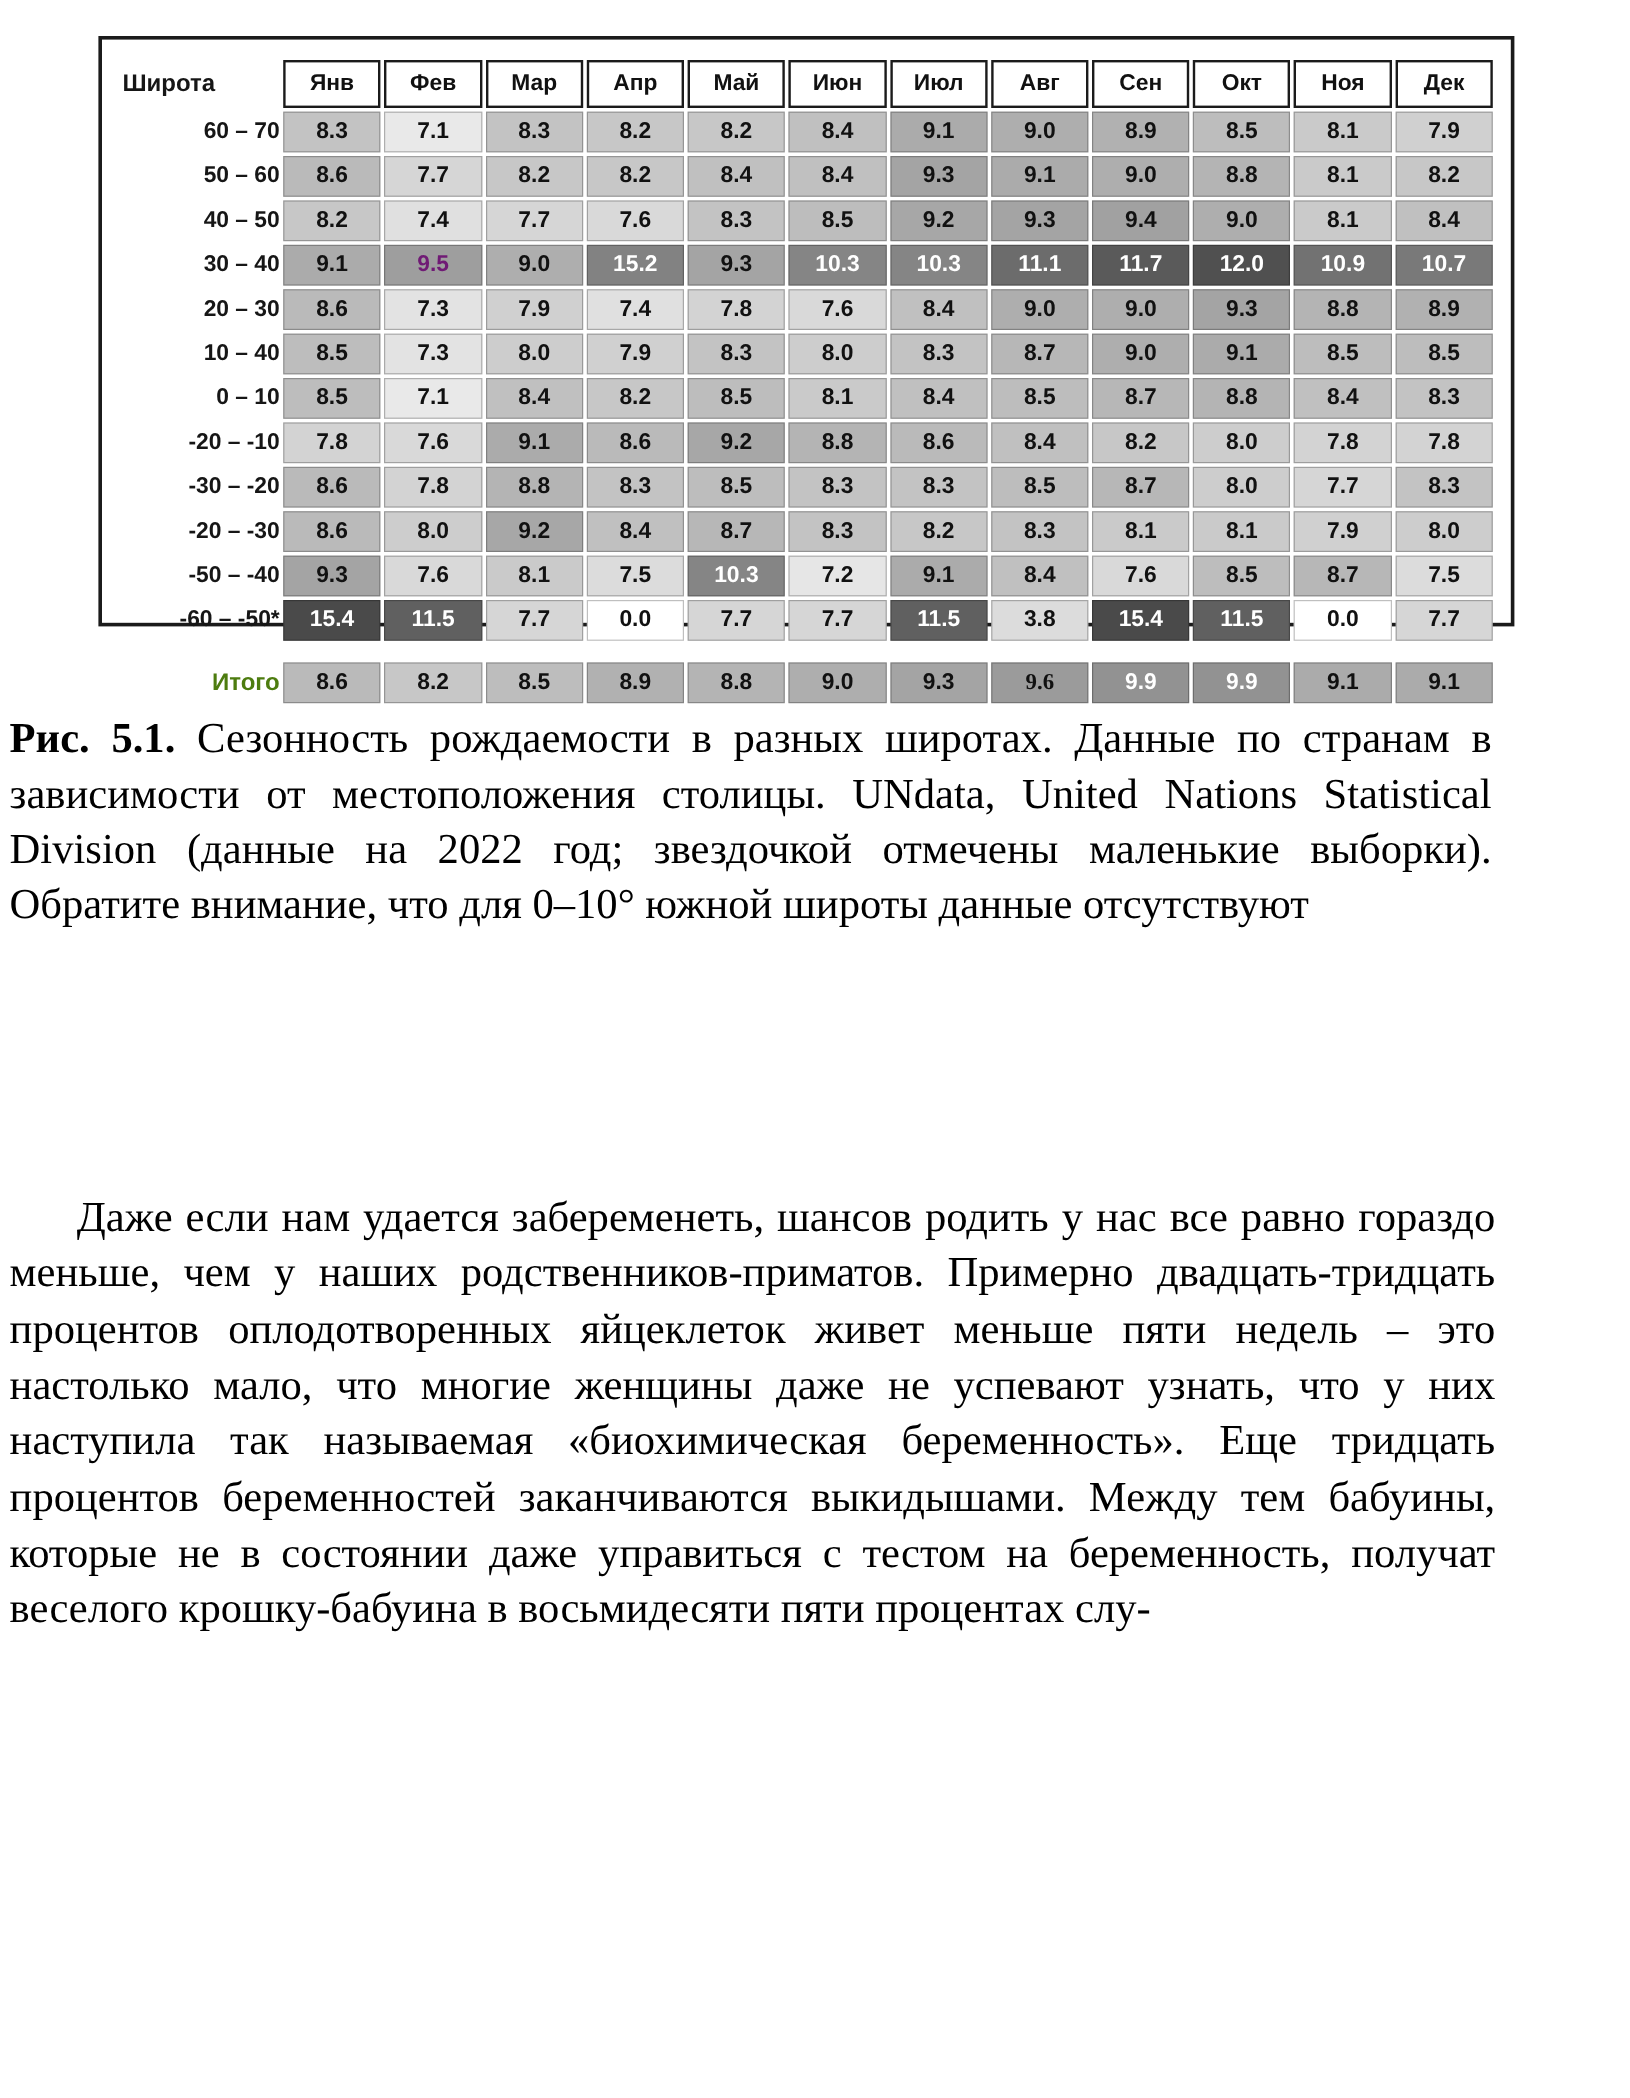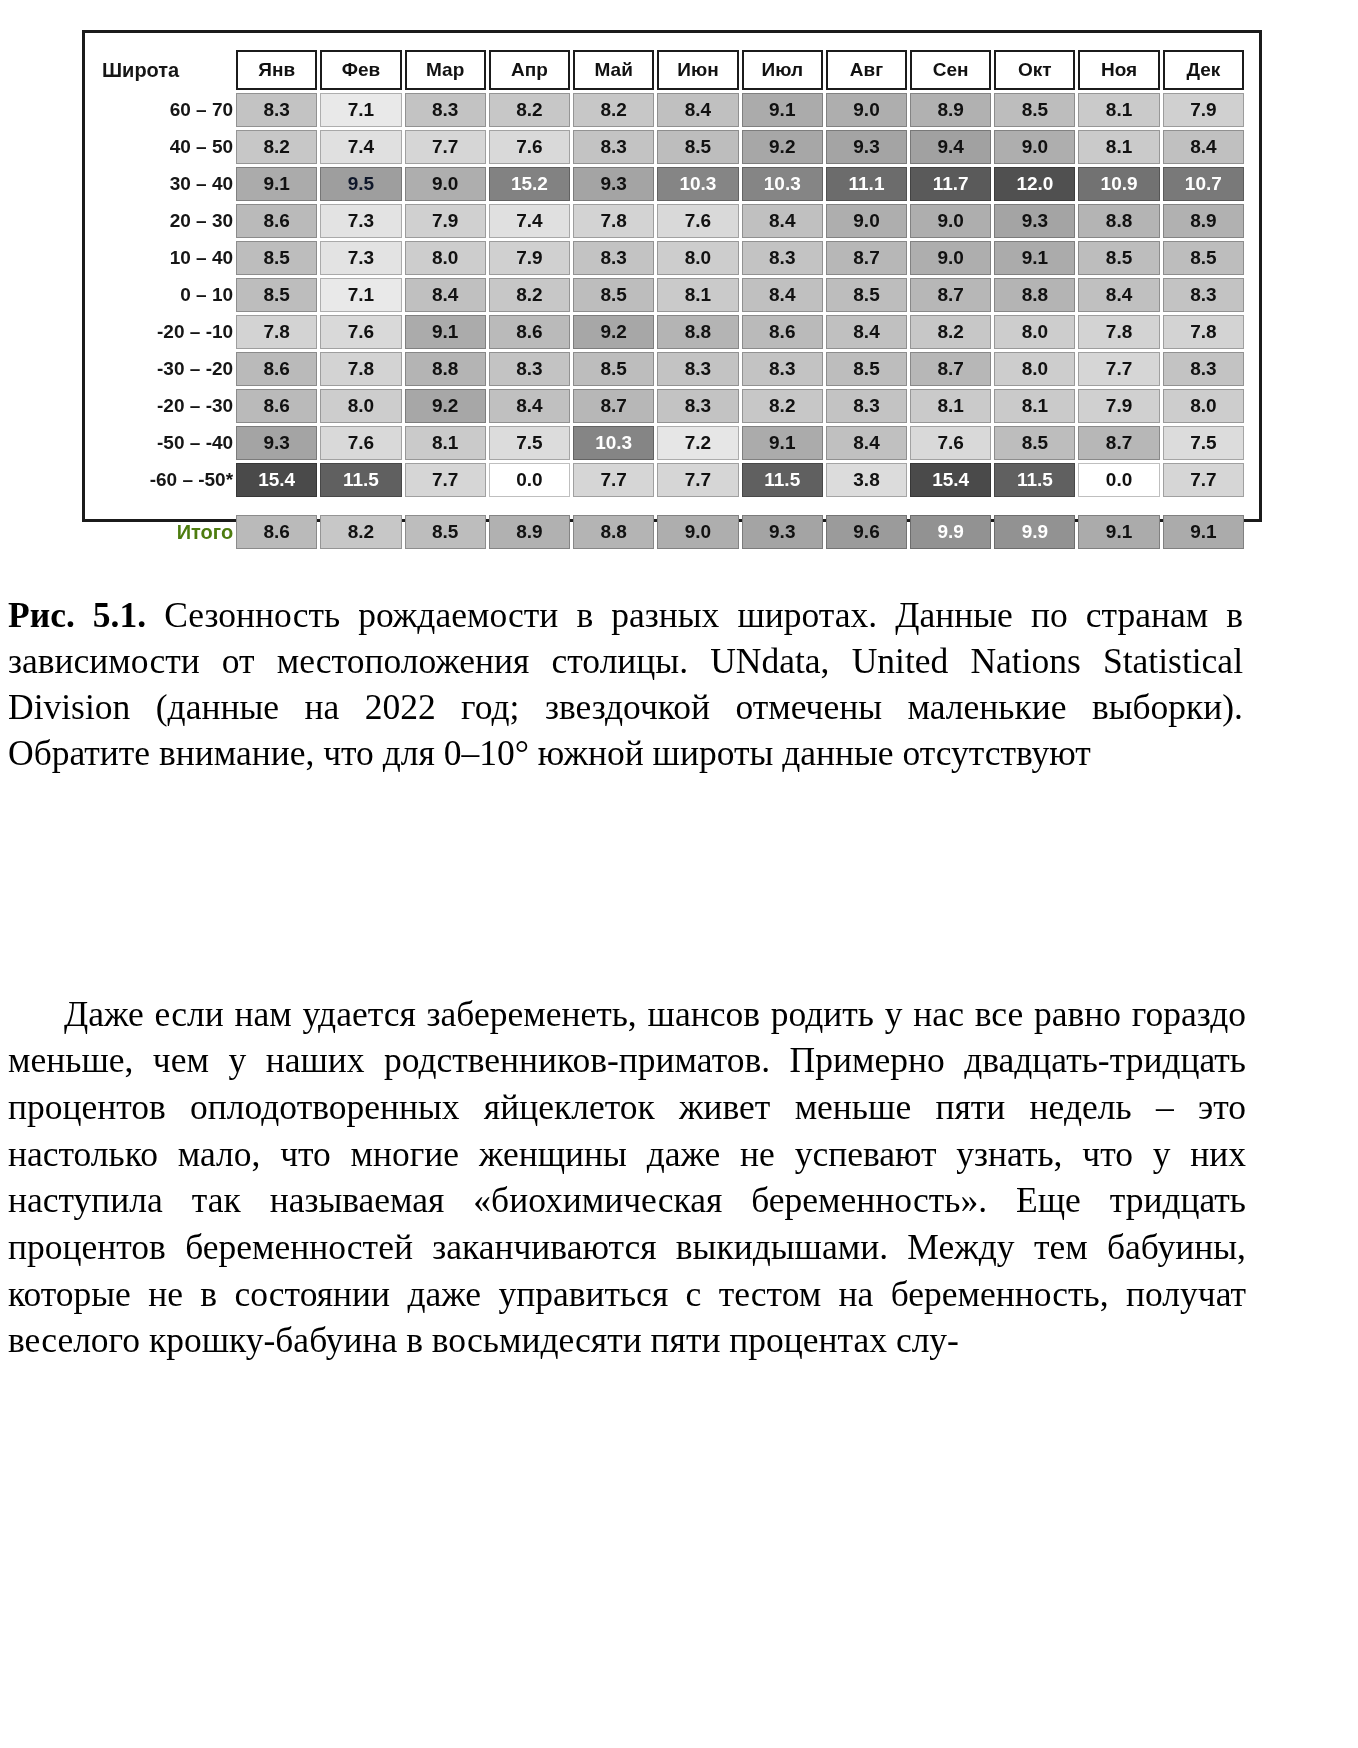--- a/index.html
+++ b/index.html
@@ -163,38 +163,53 @@
             <td class="cell" style="background: rgb(199, 199, 199); color: rgb(17, 17, 17);">8.2</td>
             <td class="cell" style="background: rgb(192, 192, 192); color: rgb(17, 17, 17);">8.4</td>
             <td class="cell" style="background: rgb(171, 171, 171); color: rgb(17, 17, 17);">9.1</td>
             <td class="cell" style="background: rgb(174, 174, 174); color: rgb(17, 17, 17);">9.0</td>
             <td class="cell" style="background: rgb(177, 177, 177); color: rgb(17, 17, 17);">8.9</td>
             <td class="cell" style="background: rgb(189, 189, 189); color: rgb(17, 17, 17);">8.5</td>
             <td class="cell" style="background: rgb(202, 202, 202); color: rgb(17, 17, 17);">8.1</td>
             <td class="cell" style="background: rgb(208, 208, 208); color: rgb(17, 17, 17);">7.9</td>
           </tr>
           <tr>
+            <th class="row-label">50 – 60</th>
+            <td class="cell" style="background: rgb(186, 186, 186); color: rgb(17, 17, 17);">8.6</td>
+            <td class="cell" style="background: rgb(214, 214, 214); color: rgb(17, 17, 17);">7.7</td>
+            <td class="cell" style="background: rgb(199, 199, 199); color: rgb(17, 17, 17);">8.2</td>
+            <td class="cell" style="background: rgb(199, 199, 199); color: rgb(17, 17, 17);">8.2</td>
+            <td class="cell" style="background: rgb(192, 192, 192); color: rgb(17, 17, 17);">8.4</td>
+            <td class="cell" style="background: rgb(192, 192, 192); color: rgb(17, 17, 17);">8.4</td>
+            <td class="cell" style="background: rgb(164, 164, 164); color: rgb(17, 17, 17);">9.3</td>
+            <td class="cell" style="background: rgb(171, 171, 171); color: rgb(17, 17, 17);">9.1</td>
+            <td class="cell" style="background: rgb(174, 174, 174); color: rgb(17, 17, 17);">9.0</td>
+            <td class="cell" style="background: rgb(180, 180, 180); color: rgb(17, 17, 17);">8.8</td>
+            <td class="cell" style="background: rgb(202, 202, 202); color: rgb(17, 17, 17);">8.1</td>
+            <td class="cell" style="background: rgb(199, 199, 199); color: rgb(17, 17, 17);">8.2</td>
+          </tr>
+          <tr>
             <th class="row-label">40 – 50</th>
             <td class="cell" style="background: rgb(199, 199, 199); color: rgb(17, 17, 17);">8.2</td>
             <td class="cell" style="background: rgb(224, 224, 224); color: rgb(17, 17, 17);">7.4</td>
             <td class="cell" style="background: rgb(214, 214, 214); color: rgb(17, 17, 17);">7.7</td>
             <td class="cell" style="background: rgb(217, 217, 217); color: rgb(17, 17, 17);">7.6</td>
             <td class="cell" style="background: rgb(195, 195, 195); color: rgb(17, 17, 17);">8.3</td>
             <td class="cell" style="background: rgb(189, 189, 189); color: rgb(17, 17, 17);">8.5</td>
             <td class="cell" style="background: rgb(167, 167, 167); color: rgb(17, 17, 17);">9.2</td>
             <td class="cell" style="background: rgb(164, 164, 164); color: rgb(17, 17, 17);">9.3</td>
             <td class="cell" style="background: rgb(161, 161, 161); color: rgb(17, 17, 17);">9.4</td>
             <td class="cell" style="background: rgb(174, 174, 174); color: rgb(17, 17, 17);">9.0</td>
             <td class="cell" style="background: rgb(202, 202, 202); color: rgb(17, 17, 17);">8.1</td>
             <td class="cell" style="background: rgb(192, 192, 192); color: rgb(17, 17, 17);">8.4</td>
           </tr>
           <tr>
             <th class="row-label">30 – 40</th>
             <td class="cell" style="background: rgb(171, 171, 171); color: rgb(17, 17, 17);">9.1</td>
-            <td class="cell" style="background: rgb(158, 158, 158); color: #0f172a;">9.5</td>
+            <td class="cell" style="background: rgb(158, 158, 158); color: #701a75;">9.5</td>
             <td class="cell" style="background: rgb(174, 174, 174); color: rgb(17, 17, 17);">9.0</td>
             <td class="cell" style="background: rgb(130, 130, 130); color: rgb(255, 255, 255);">15.2</td>
             <td class="cell" style="background: rgb(164, 164, 164); color: rgb(17, 17, 17);">9.3</td>
             <td class="cell" style="background: rgb(133, 133, 133); color: rgb(255, 255, 255);">10.3</td>
             <td class="cell" style="background: rgb(133, 133, 133); color: rgb(255, 255, 255);">10.3</td>
             <td class="cell" style="background: rgb(108, 108, 108); color: rgb(255, 255, 255);">11.1</td>
             <td class="cell" style="background: rgb(90, 90, 90); color: rgb(255, 255, 255); text-align: center;">11.7</td>
             <td class="cell" style="background: rgb(80, 80, 80); color: rgb(255, 255, 255);">12.0</td>
             <td class="cell" style="background: rgb(114, 114, 114); color: rgb(255, 255, 255);">10.9</td>
             <td class="cell" style="background: rgb(121, 121, 121); color: rgb(255, 255, 255);">10.7</td>
@@ -324,21 +339,21 @@
           </tr>
           <tr>
             <th class="total-label">Итого</th>
             <td class="cell" style="background: rgb(186, 186, 186); color: rgb(17, 17, 17);">8.6</td>
             <td class="cell" style="background: rgb(199, 199, 199); color: rgb(17, 17, 17);">8.2</td>
             <td class="cell" style="background: rgb(189, 189, 189); color: rgb(17, 17, 17);">8.5</td>
             <td class="cell" style="background: rgb(177, 177, 177); color: rgb(17, 17, 17);">8.9</td>
             <td class="cell" style="background: rgb(180, 180, 180); color: rgb(17, 17, 17);">8.8</td>
             <td class="cell" style="background: rgb(174, 174, 174); color: rgb(17, 17, 17);">9.0</td>
             <td class="cell" style="background: rgb(164, 164, 164); color: rgb(17, 17, 17);">9.3</td>
-            <td class="cell" style="background: rgb(155, 155, 155); color: rgb(17, 17, 17);">9.6</td>
+            <td class="cell" style="background: rgb(155, 155, 155); color: rgb(17, 17, 17); font-family: Liberation Serif, serif;">9.6</td>
             <td class="cell" style="background: rgb(146, 146, 146); color: rgb(255, 255, 255);">9.9</td>
             <td class="cell" style="background: rgb(146, 146, 146); color: rgb(255, 255, 255);">9.9</td>
             <td class="cell" style="background: rgb(171, 171, 171); color: rgb(17, 17, 17);">9.1</td>
             <td class="cell" style="background: rgb(171, 171, 171); color: rgb(17, 17, 17);">9.1</td>
           </tr>
         </tbody>
     </table>
   </div>
 
   <p class="caption">

